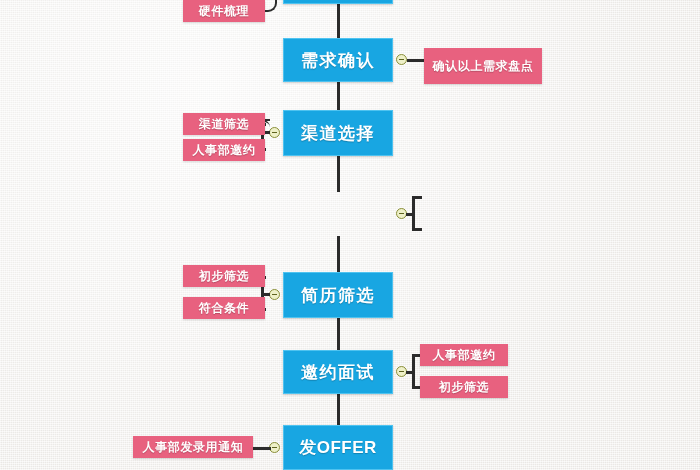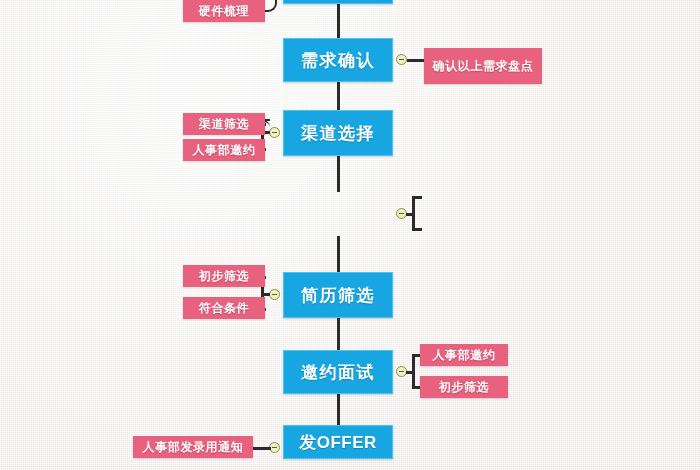--- a/index.html
+++ b/index.html
@@ -202,21 +202,21 @@
   <div class="hline" style="left:412px; top:354px; width:10px;"></div>
   <div class="hline" style="left:412px; top:386px; width:10px;"></div>
 
   <div class="leaf" style="left:420px; top:344px; width:88px; height:22px;">
     <span class="leaf-label">人事部邀约</span>
   </div>
   <div class="leaf" style="left:420px; top:376px; width:88px; height:22px;">
     <span class="leaf-label">初步筛选</span>
   </div>
 
-  <div class="node" style="left:283px; top:425px; width:110px; height:34px;">
+  <div class="node" style="left:283px; top:425px; width:110px; height:45px;">
     <span class="node-label latin">发OFFER</span>
   </div>
   <div class="toggle" style="left:269px; top:442px;"></div>
   <div class="hline" style="left:252px; top:447px; width:19px;"></div>
   <div class="leaf" style="left:133px; top:436px; width:120px; height:22px;">
     <span class="leaf-label">人事部发录用通知</span>
   </div>
 
 </div>
 

